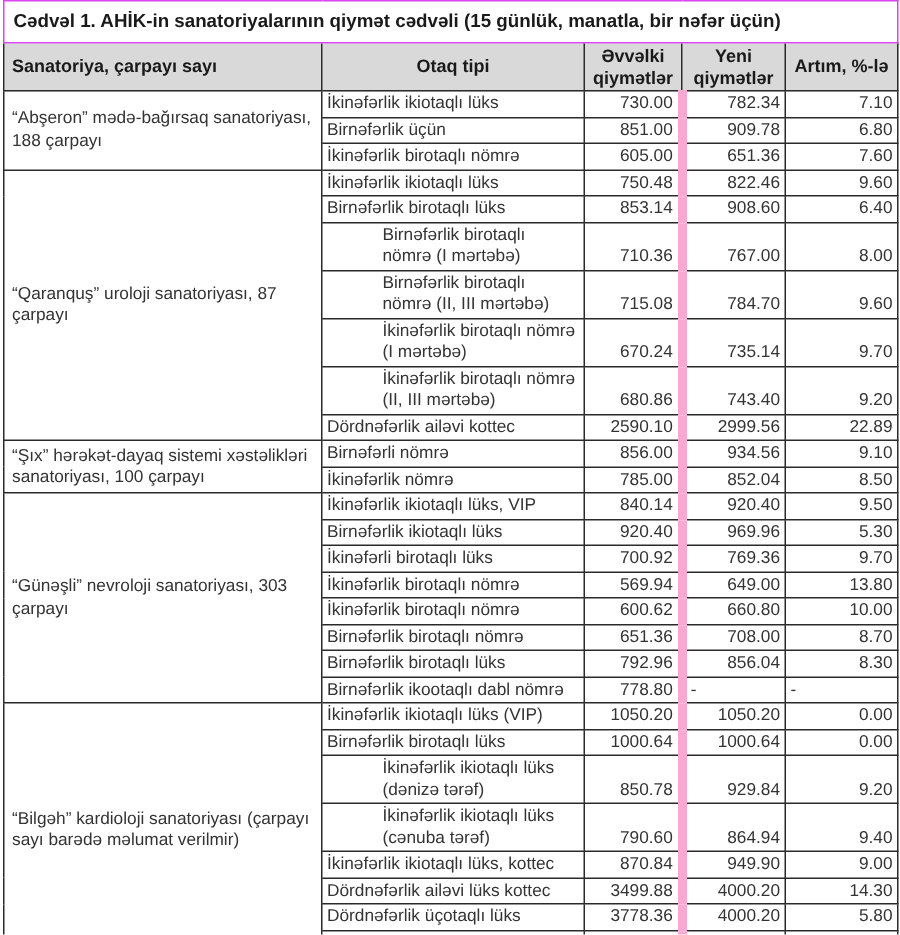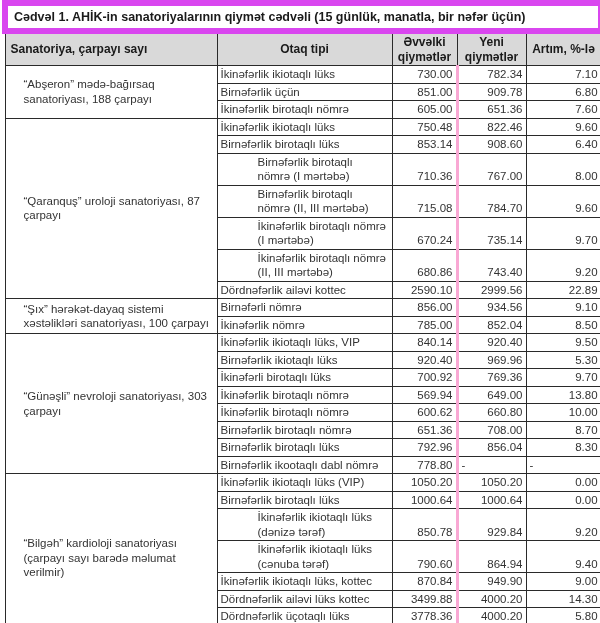--- a/index.html
+++ b/index.html
@@ -12,21 +12,21 @@
     table-layout: fixed;
     font-size: 11.5px;
   }
   td, th {
     border: 1px solid #2a2a2a;
     padding: 1px 3px;
     line-height: 14.5px;
     vertical-align: bottom;
   }
   .title-cell {
-    border: 6px solid #d946ef;
+    border: 1px solid #d946ef;
     font-weight: bold;
     font-size: 12.5px;
     height: 28px;
     vertical-align: middle;
     padding: 0 6px;
     color: #1a1a1a;
     text-align: left;
   }
   th {
     background: #d9d9d9;
@@ -34,26 +34,26 @@
     font-size: 12px;
     height: 30px;
     vertical-align: middle;
     text-align: center;
     color: #1a1a1a;
   }
   th.left { text-align: left; padding-left: 5px; margin-top: 36px; }
   td.sanatorium {
     vertical-align: middle;
     color: #333;
-    padding-left: 18px;
+    padding-left: 5px;
   }
   td.room { color: #333; white-space: nowrap; overflow: hidden; }
   td.num { text-align: right; color: #333; padding-right: 3px; }
   td.dash { text-align: left; color: #333; }
-  td.col3 { border-right: 3px solid #f9a8d4; }
+  td.col3 { border-right: 6px solid #f9a8d4; }
   tr.r1 td { height: 17.5px; }
   tr.r2 td { height: 31px; }
   td.room.wrap { white-space: normal; padding-left: 40px; }
 </style>
 </head>
 <body>
 
 <div class="page">
   <table>
     <colgroup>

